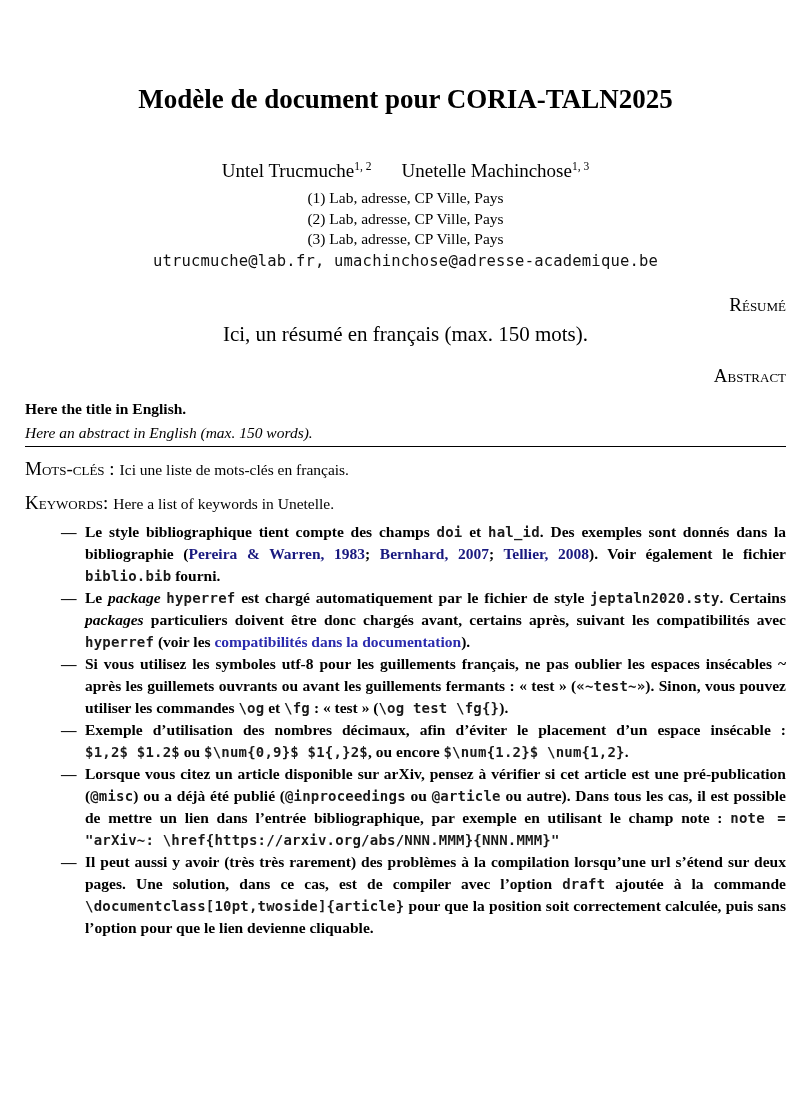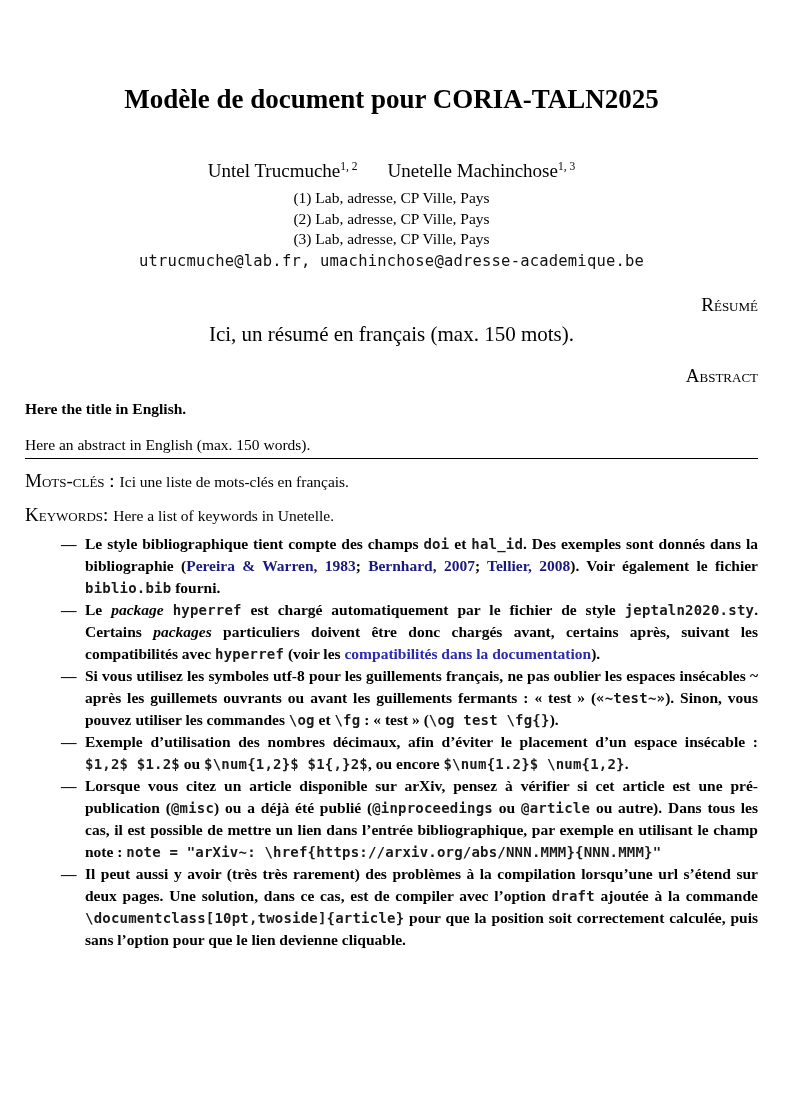--- a/index.html
+++ b/index.html
@@ -1,18 +1,18 @@
 <!DOCTYPE html>
 <html style="--cite: #19197f; --link: #2a2aae;"><head>
 <meta charset="utf-8">
 <style>
   html,body { margin:0; padding:0; background:#ffffff; }
   .page {
     width:794px; height:1112px; box-sizing:border-box;
-    padding:0 36px 0 25px; overflow:hidden; position:relative;
+    padding:0 8px 0 25px; overflow:hidden; position:relative;
     background:#ffffff; color:#000;
     font-family:"Liberation Serif", serif;
   }
   .doc-title {
     margin:84px 0 0 0; text-align:center;
     font-size:27px; font-weight:bold; line-height:1.12;
   }
   .authors-line { margin-top:46px; text-align:center; font-size:19px; line-height:1.1; }
   .author { display:inline-block; }
   .author + .author { margin-left:30px; }
@@ -25,22 +25,22 @@
     font-size:15.5px; letter-spacing:0.2px; color:#111;
   }
   .sec-row { display:flex; align-items:flex-end;flex-direction:column; }
   .row-resume { margin-top:25px; }
   .row-abstract { margin-top:21px; }
   .sc-label { font-variant:small-caps; font-size:19px; line-height:1; white-space:nowrap; }
   .sec-rule { flex:1; border-bottom:1.5px solid #000; margin-left:10px; margin-bottom:2px; }
   .resume-text { margin:7px 0 0; font-size:21px; line-height:21px;text-align:center; }
   .english-title { margin:10px 0 0; font-size:15.5px; font-weight:bold; line-height:21px; }
   .abstract-text {
-    margin:15px 0 0; font-size:15.5px; line-height:21px;
-    padding-bottom:3px; border-bottom:1.5px solid #000;
+    margin:3px 0 0; font-size:15.5px; line-height:21px;
+    padding-bottom:3px; border-bottom:1.5px solid #000;font-style:italic;
   }
   .kv-row { margin:12px 0 0; font-size:15.5px; line-height:22px; }
   .kv-row .sc-label { margin-right:5px; }
   .rappels-title { margin:116px 0 0; font-size:16px; font-weight:bold; line-height:1.2; }
   .rappels-list {
     margin:6px 0 0; padding:0; list-style:none;
     font-size:15.5px; line-height:22px;
   }
   .rappels-list li {
     margin-left:60px; text-align:justify; position:relative;font-weight:bold;
@@ -92,18 +92,18 @@
 
   <p class="kv-row"><span class="sc-label">Mots-clés&nbsp;:</span><span>Ici une liste de mots-clés en français.</span></p>
 
   <p class="kv-row"><span class="sc-label">Keywords:</span><span>Here a list of keywords in Unetelle.</span></p>
 
 
   <ul class="rappels-list">
     <li><span>Le style bibliographique tient compte des champs </span><span class="seg-mono">doi</span><span> et </span><span class="seg-mono">hal_id</span><span>. Des exemples sont donnés dans la bibliographie (</span><span class="seg-cite">Pereira &amp; Warren, 1983</span><span>; </span><span class="seg-cite">Bernhard, 2007</span><span>; </span><span class="seg-cite">Tellier, 2008</span><span>). Voir également le fichier </span><span class="seg-mono">biblio.bib</span><span> fourni.</span></li>
     <li><span>Le </span><span class="seg-i">package</span><span> </span><span class="seg-mono">hyperref</span><span> est chargé automatiquement par le fichier de style </span><span class="seg-mono">jeptaln2020.sty</span><span>. Certains </span><span class="seg-i">packages</span><span> particuliers doivent être donc chargés avant, certains après, suivant les compatibilités avec </span><span class="seg-mono">hyperref</span><span> (voir les </span><span class="seg-link wrapok">compatibilités dans la documentation</span><span>).</span></li>
     <li><span>Si vous utilisez les symboles utf-8 pour les guillements français, ne pas oublier les espaces insécables ~ après les guillemets ouvrants ou avant les guillements fermants&nbsp;: «&nbsp;test&nbsp;» (</span><span class="seg-mono">«~test~»</span><span>). Sinon, vous pouvez utiliser les commandes </span><span class="seg-mono">\og</span><span> et </span><span class="seg-mono">\fg</span><span>&nbsp;: «&nbsp;test&nbsp;» (</span><span class="seg-mono">\og test \fg{}</span><span>).</span></li>
-    <li><span>Exemple d’utilisation des nombres décimaux, afin d’éviter le placement d’un espace insécable&nbsp;: </span><span class="seg-mono">$1,2$ $1.2$</span><span> ou </span><span class="seg-mono">$\num{1,2}$ $1{,}2$</span><span>, ou encore </span><span class="seg-mono">$\num{1.2}$ \num{1,2}</span><span>.</span></li>
+    <li><span>Exemple d’utilisation des nombres décimaux, afin d’éviter le placement d’un espace insécable&nbsp;: </span><span class="seg-mono">$1,2$ $1.2$</span><span> ou </span><span class="seg-mono">$\num{0,9}$ $1{,}2$</span><span>, ou encore </span><span class="seg-mono">$\num{1.2}$ \num{1,2}</span><span>.</span></li>
     <li><span>Lorsque vous citez un article disponible sur arXiv, pensez à vérifier si cet article est une pré-publication (</span><span class="seg-mono">@misc</span><span>) ou a déjà été publié (</span><span class="seg-mono">@inproceedings</span><span> ou </span><span class="seg-mono">@article</span><span> ou autre). Dans tous les cas, il est possible de mettre un lien dans l’entrée bibliographique, par exemple en utilisant le champ note&nbsp;: </span><span class="seg-mono wrapok">note = "arXiv~: \href{https://arxiv.org/abs/NNN.MMM}{NNN.MMM}"</span></li>
     <li><span>Il peut aussi y avoir (très très rarement) des problèmes à la compilation lorsqu’une url s’étend sur deux pages. Une solution, dans ce cas, est de compiler avec l’option </span><span class="seg-mono">draft</span><span> ajoutée à la commande </span><span class="seg-mono wrapok">\documentclass[10pt,twoside]{article}</span><span> pour que la position soit correctement calculée, puis sans l’option pour que le lien devienne cliquable.</span></li>
   </ul>
 
 </div>
 
 </body></html>

